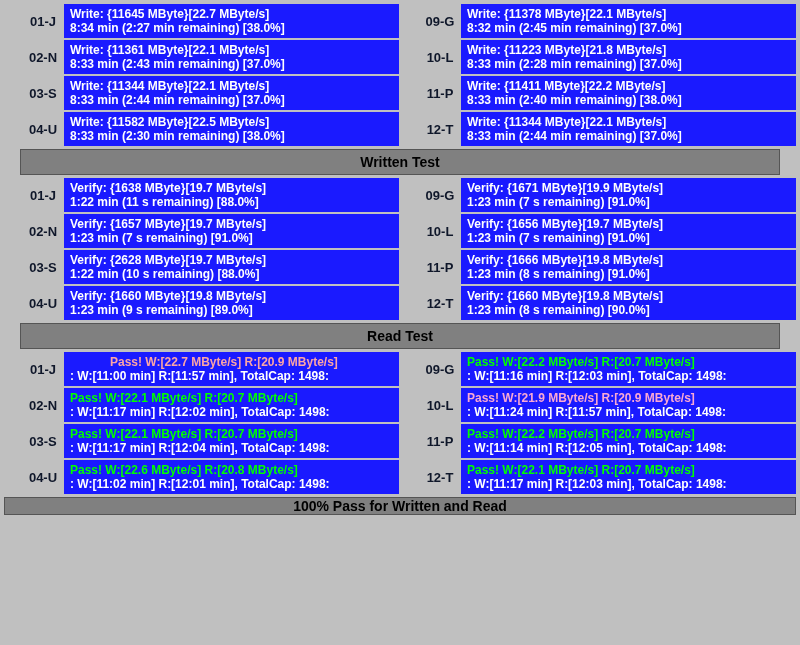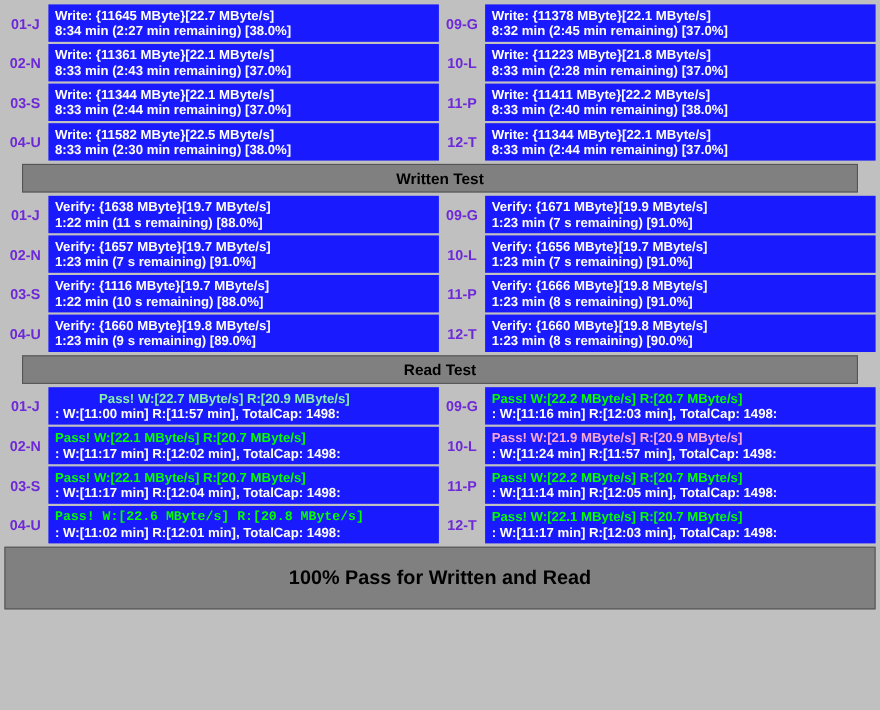--- a/index.html
+++ b/index.html
@@ -44,36 +44,37 @@
       border: 1px solid #555;
     }
     .row-pair {
       display: flex;
       gap: 2px;
     }
     .footer {
       background: #808080;
       color: black;
       text-align: center;
-      padding: 17px;
-      font-size: 18px;
+      padding: 0;
+      font-size: 14px;
       font-weight: bold;
       margin-top: 3px;
       border: 1px solid #555;
     }
     .dev-lbl {
       background: #c0c0c0;
-      color: #6d28d9;
+      color: #0f172a;
       font-weight: bold;
       font-size: 13px;
       width: 38px;
       min-width: 38px;
       display: flex;
       align-items: center;
       justify-content: center;
+      margin-left: 20px;
     }
   </style>
 </head>
 <body>
 
 <div class="main-container">
 
   <div class="section">
     <div id="write-rows">
         <div class="row-pair" style="display: flex; gap: 2px; margin-bottom: 2px;">
@@ -177,21 +178,21 @@
             <div class="data-cell">
               <div class="line1">Verify: {1656 MByte}[19.7 MByte/s]</div>
               <div class="line2">1:23 min (7 s remaining)  [91.0%]</div>
             </div>
           </div>
         </div>
         <div class="row-pair" style="display: flex; gap: 2px; margin-bottom: 2px;">
           <div style="display: flex; flex: 1 1 0%; gap: 2px;">
             <div class="dev-lbl">03-S</div>
             <div class="data-cell">
-              <div class="line1">Verify: {1116 MByte}[19.7 MByte/s]</div>
+              <div class="line1">Verify: {2628 MByte}[19.7 MByte/s]</div>
               <div class="line2">1:22 min (10 s remaining)  [88.0%]</div>
             </div>
           </div>
           <div style="display: flex; flex: 1 1 0%; gap: 2px;">
             <div class="dev-lbl">11-P</div>
             <div class="data-cell">
               <div class="line1">Verify: {1666 MByte}[19.8 MByte/s]</div>
               <div class="line2">1:23 min (8 s remaining)  [91.0%]</div>
             </div>
           </div>
@@ -217,21 +218,21 @@
       <span>Read Test</span>
     </div>
   </div>
 
   <div class="section">
     <div id="read-rows">
         <div class="row-pair" style="display: flex; gap: 2px; margin-bottom: 2px;">
           <div style="display: flex; flex: 1 1 0%; gap: 2px;">
             <div class="dev-lbl">01-J</div>
             <div class="data-cell">
-              <div class="line1" style="color: #86efac; padding-left: 40px;">Pass! W:[22.7 MByte/s] R:[20.9 MByte/s]</div>
+              <div class="line1" style="color: #fca5a5; padding-left: 40px;">Pass! W:[22.7 MByte/s] R:[20.9 MByte/s]</div>
               <div class="line2">: W:[11:00 min] R:[11:57 min], TotalCap: 1498:</div>
             </div>
           </div>
           <div style="display: flex; flex: 1 1 0%; gap: 2px;">
             <div class="dev-lbl">09-G</div>
             <div class="data-cell">
               <div class="line1" style="color: rgb(0, 255, 0);">Pass! W:[22.2 MByte/s] R:[20.7 MByte/s]</div>
               <div class="line2">: W:[11:16 min] R:[12:03 min], TotalCap: 1498:</div>
             </div>
           </div>
@@ -265,21 +266,21 @@
             <div class="data-cell">
               <div class="line1" style="color: rgb(0, 255, 0);">Pass! W:[22.2 MByte/s] R:[20.7 MByte/s]</div>
               <div class="line2">: W:[11:14 min] R:[12:05 min], TotalCap: 1498:</div>
             </div>
           </div>
         </div>
         <div class="row-pair" style="display: flex; gap: 2px; margin-bottom: 2px;">
           <div style="display: flex; flex: 1 1 0%; gap: 2px;">
             <div class="dev-lbl">04-U</div>
             <div class="data-cell">
-              <div class="line1" style="color: rgb(0, 255, 0); font-family: Liberation Mono, monospace;">Pass! W:[22.6 MByte/s] R:[20.8 MByte/s]</div>
+              <div class="line1" style="color: rgb(0, 255, 0);">Pass! W:[22.6 MByte/s] R:[20.8 MByte/s]</div>
               <div class="line2">: W:[11:02 min] R:[12:01 min], TotalCap: 1498:</div>
             </div>
           </div>
           <div style="display: flex; flex: 1 1 0%; gap: 2px;">
             <div class="dev-lbl">12-T</div>
             <div class="data-cell">
               <div class="line1" style="color: rgb(0, 255, 0);">Pass! W:[22.1 MByte/s] R:[20.7 MByte/s]</div>
               <div class="line2">: W:[11:17 min] R:[12:03 min], TotalCap: 1498:</div>
             </div>
           </div>

